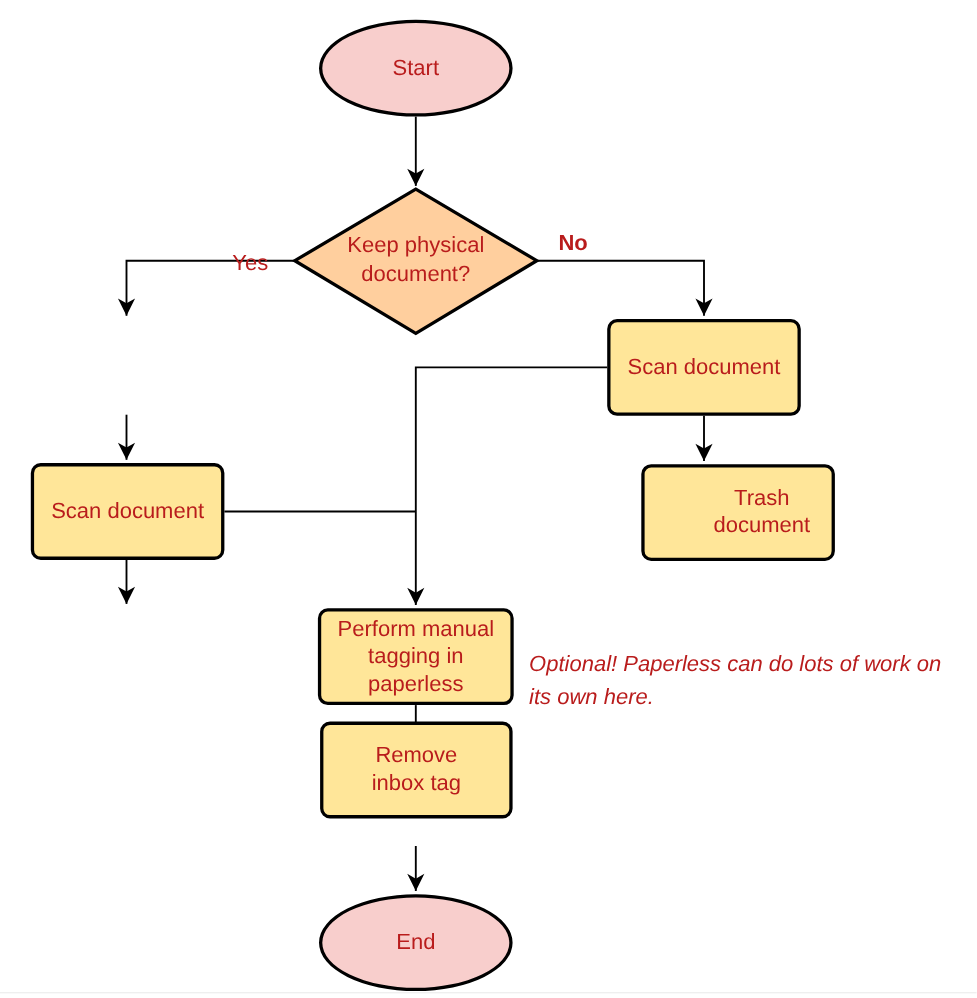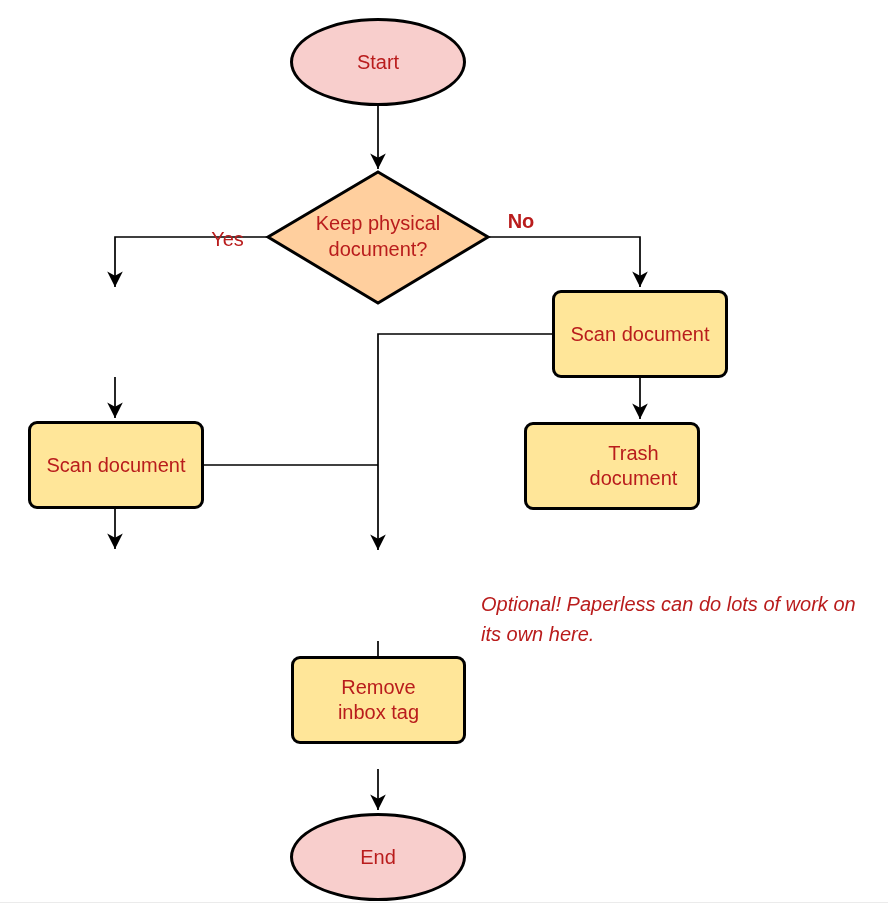--- a/index.html
+++ b/index.html
@@ -71,24 +71,29 @@
 
   <div class="node process" style="left:28px; top:421px; width:176px; height:88px;">
     <span>Scan document</span>
   </div>
 
 
   <div class="node process" style="left:552px; top:290px; width:176px; height:88px;">
     <span>Scan document</span>
   </div>
 
-  <div class="node process" style="left:524px; top:422px; width:176px; height:88px;padding-left:43px;">
+  <div class="node process" style="left:583px; top:422px; width:176px; height:88px;padding-left:43px;">
     <span>Trash document</span>
   </div>
 
+  <div class="node process" style="left:289px; top:553px; width:178px; height:88px;">
+    <span>Perform manual
+tagging in
+paperless</span>
+  </div>
 
   <div class="node process" style="left:291px; top:656px; width:175px; height:88px;">
     <span>Remove
 inbox tag</span>
   </div>
 
   <div class="node terminator" style="left:290px; top:813px; width:176px; height:88px;">
     <span>End</span>
   </div>
 

